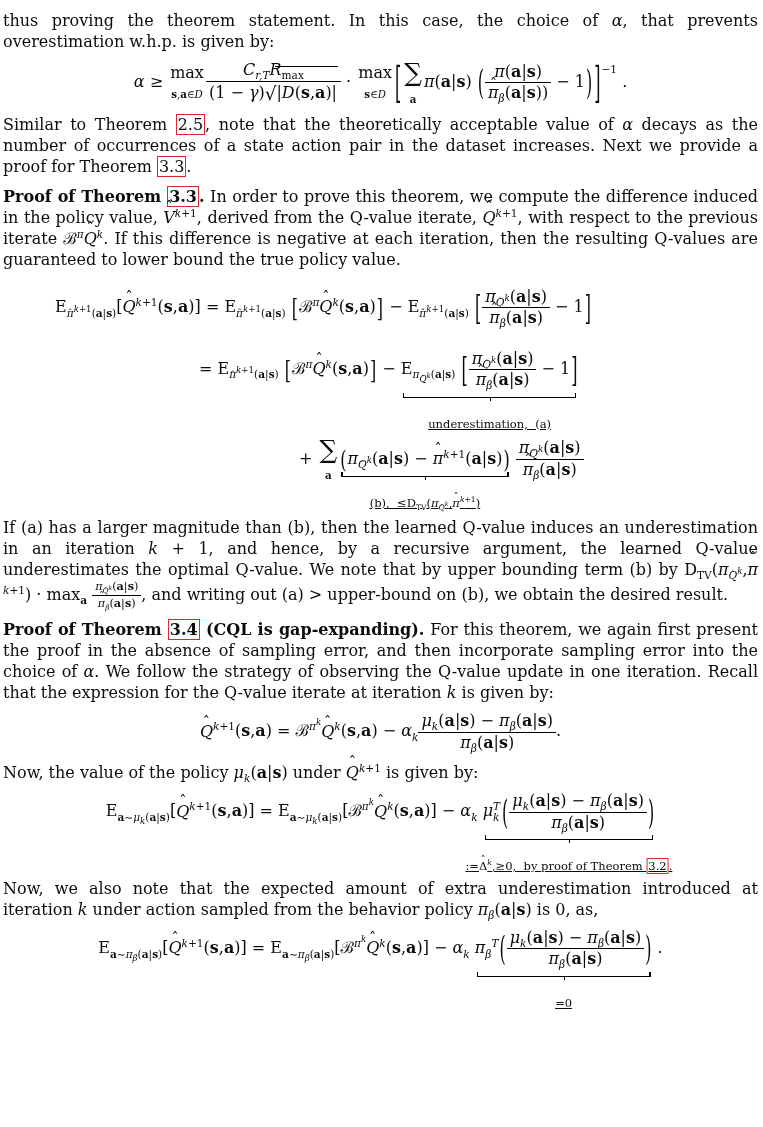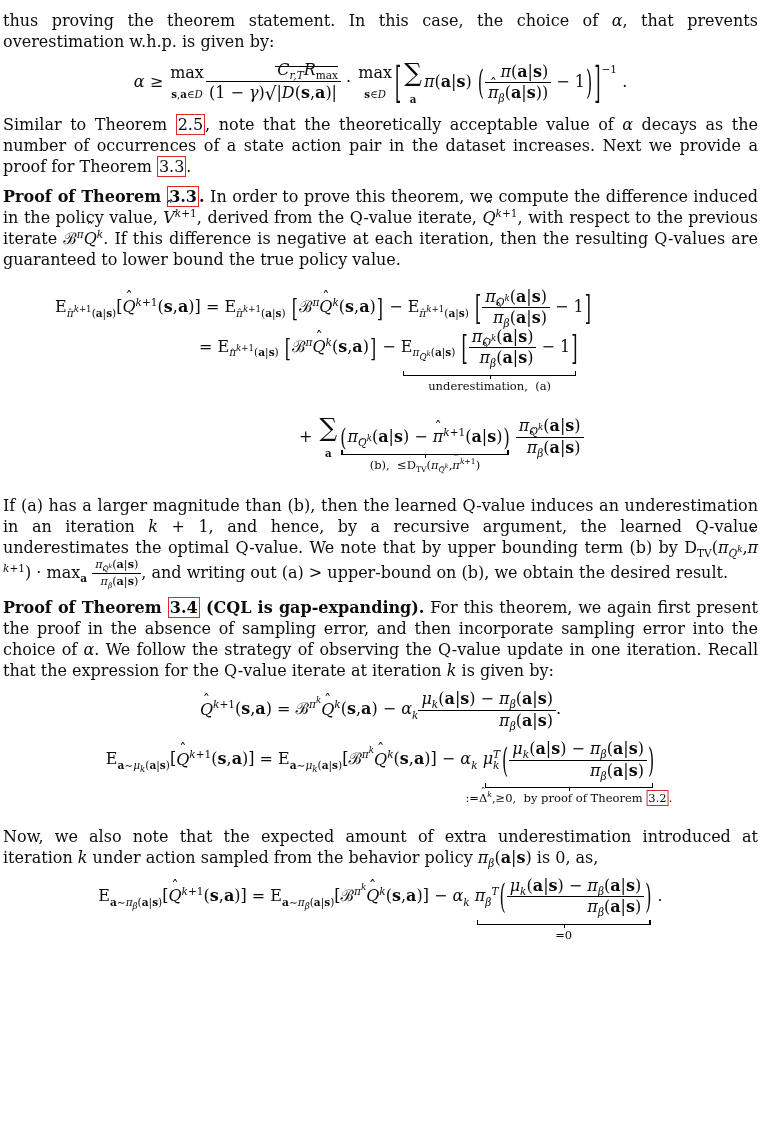--- a/index.html
+++ b/index.html
@@ -11,21 +11,21 @@
   }
   .page { padding:3px 5px 0 3px; }
   p { margin:7px 0 9px 0; text-align:justify; line-height:21px; }
   i { font-style:italic; }
   b { font-weight:bold; }
   sub,sup { font-size:0.66em; line-height:0; }
   sub sub, sub sup, sup sub, sup sup { font-size:0.82em; }
   
   .refbox { border:1px solid #d92b2b; padding:0 1px; cursor:pointer; }
   
-  .frac { display:inline-block; vertical-align:middle; text-align:right; line-height:1.15; }
+  .frac { display:inline-block; vertical-align:middle; text-align:center; line-height:1.15; }
   .frac .fn { display:block; border-bottom:1px solid #000; padding:0 3px 1px 3px; }
   .frac .fd { display:block; padding:1px 3px 0 3px; }
   .sfrac { font-size:0.7em; }
   
   .limop { display:inline-flex; flex-direction:column; align-items:center; vertical-align:middle; line-height:1; margin:0 2px; }
   .limop .op { line-height:1; }
   .limop .lim { font-size:0.64em; margin-top:8px; line-height:1; }
   .sumop { font-size:1.55em; line-height:0.95; }
   
   .hat { position:relative; display:inline-block; }
@@ -39,29 +39,29 @@
   .rt { display:inline-block; vertical-align:middle; font-size:1.15em; }
   .rtb { border-top:1.2px solid #000; margin-left:-1px; padding:16px 1px; }
   
   .ub { position:relative; display:inline-block; vertical-align:middle; }
   .ub .ubc { display:inline-block; }
   .ub .ubrace { position:absolute; left:2px; right:2px; top:100%; margin-top:3px; height:4px; border-bottom:1.5px solid #000; }
   .ub .ubrace::before,.ub .ubrace::after { content:''; position:absolute; top:0; height:4px; width:1.5px; background:#000; }
   .ub .ubrace::before { left:0; }
   .ub .ubrace::after { right:0; }
   .ub::after { content:''; position:absolute; top:100%; margin-top:7px; left:50%; width:1.5px; height:4px; background:#000; }
-  .ub .ublb { position:absolute; top:100%; margin-top:12px; left:50%; transform:translateX(-50%); font-size:0.72em; line-height:1.15; white-space:nowrap; }
+  .ub .ublb { position:absolute; top:100%; margin-top:28px; left:50%; transform:translateX(-50%); font-size:0.72em; line-height:1.15; white-space:nowrap;text-decoration:underline; }
   
   .stk { display:inline-flex; flex-direction:column; align-items:flex-start; vertical-align:middle; line-height:1; font-size:0.66em; margin-right:1px; }
   .stk sup,.stk sub { font-size:1em; line-height:1.05; }
   
   .eq { text-align:center; white-space:nowrap; margin:8px 0 10px 0; }
   .eq-main { margin:18px 0 8px 0; }
   .eqrow { text-align:left; white-space:nowrap; }
-  .eqrow1 { padding-left:52px; }
+  .eqrow1 { padding-left:52px; margin-bottom:22px; }
   .eqrow2 { padding-left:196px; margin-bottom:48px; }
   .eqrow3 { padding-left:296px; margin-bottom:36px; }
   .haslabel { margin-bottom:8px; padding-bottom:38px; }
   .haslabel2 { margin-bottom:0; padding-bottom:26px; }
 </style>
 </head>
 <body>
 
 <div class="page">
   <p>thus proving the theorem statement. In this case, the choice of <i>α</i>, that prevents overestimation w.h.p. is given by:</p>
@@ -90,20 +90,21 @@
         </span><span class="ub"><span class="ubc"><span class="sy15">(</span><i>π</i><sub><span class="hat"><i>Q</i></span><sup><i>k</i></sup></sub>(<b>a</b>|<b>s</b>) − <span class="hat"><i>π</i></span><sup><i>k</i>+1</sup>(<b>a</b>|<b>s</b>)<span class="sy15">)</span></span><span class="ubrace"></span><span class="ublb">(b),&nbsp; ≤D<sub>TV</sub>(<i>π</i><sub><span class="hat"><i>Q</i></span><sup><i>k</i></sup></sub>,<span class="hat"><i>π</i></span><sup><i>k</i>+1</sup>)</span></span> <span class="frac"><span class="fn"><i>π</i><sub><span class="hat"><i>Q</i></span><sup><i>k</i></sup></sub>(<b>a</b>|<b>s</b>)</span><span class="fd"><span class="hat"><i>π</i></span><sub><i>β</i></sub>(<b>a</b>|<b>s</b>)</span></span></div>
   </div>
 
   <p>If (a) has a larger magnitude than (b), then the learned Q-value induces an underestimation in an iteration <i>k</i> + 1, and hence, by a recursive argument, the learned Q-value underestimates the optimal Q-value. We note that by upper bounding term (b) by D<sub>TV</sub>(<i>π</i><sub><span class="hat"><i>Q</i></span><sup><i>k</i></sup></sub>,<span class="hat"><i>π</i></span><sup><i>k</i>+1</sup>) · max<sub><b>a</b></sub> <span class="frac sfrac"><span class="fn"><i>π</i><sub><span class="hat"><i>Q</i></span><sup><i>k</i></sup></sub>(<b>a</b>|<b>s</b>)</span><span class="fd"><span class="hat"><i>π</i></span><sub><i>β</i></sub>(<b>a</b>|<b>s</b>)</span></span>, and writing out (a) &gt; upper-bound on (b), we obtain the desired result.</p>
 
 
   <p><b>Proof of Theorem <span class="refbox">3.4</span> (CQL is gap-expanding).</b> For this theorem, we again first present the proof in the absence of sampling error, and then incorporate sampling error into the choice of <i>α</i>. We follow the strategy of observing the Q-value update in one iteration. Recall that the expression for the Q-value iterate at iteration <i>k</i> is given by:</p>
 
   <div class="eq"><span class="hat"><i>Q</i></span><sup><i>k</i>+1</sup>(<b>s</b>,<b>a</b>) = ℬ<sup><i>π</i><sup><i>k</i></sup></sup><span class="hat"><i>Q</i></span><sup><i>k</i></sup>(<b>s</b>,<b>a</b>) − <i>α</i><sub><i>k</i></sub><span class="frac"><span class="fn"><i>μ</i><sub><i>k</i></sub>(<b>a</b>|<b>s</b>) − <i>π</i><sub><i>β</i></sub>(<b>a</b>|<b>s</b>)</span><span class="fd"><i>π</i><sub><i>β</i></sub>(<b>a</b>|<b>s</b>)</span></span>.</div>
 
+  <p>Now, the value of the policy <i>μ</i><sub><i>k</i></sub>(<b>a</b>|<b>s</b>) under <span class="hat"><i>Q</i></span><sup><i>k</i>+1</sup> is given by:</p>
 
   <div class="eq haslabel">E<sub><b>a</b>∼<i>μ</i><sub><i>k</i></sub>(<b>a</b>|<b>s</b>)</sub>[<span class="hat"><i>Q</i></span><sup><i>k</i>+1</sup>(<b>s</b>,<b>a</b>)] = E<sub><b>a</b>∼<i>μ</i><sub><i>k</i></sub>(<b>a</b>|<b>s</b>)</sub>[ℬ<sup><i>π</i><sup><i>k</i></sup></sup><span class="hat"><i>Q</i></span><sup><i>k</i></sup>(<b>s</b>,<b>a</b>)] − <i>α</i><sub><i>k</i></sub> <span class="ub"><span class="ubc"><i>μ</i><span class="stk">
             <sup><i>T</i></sup>
             <sub><i>k</i></sub>
           </span><span class="sy2">(</span><span class="frac"><span class="fn"><i>μ</i><sub><i>k</i></sub>(<b>a</b>|<b>s</b>) − <i>π</i><sub><i>β</i></sub>(<b>a</b>|<b>s</b>)</span><span class="fd"><i>π</i><sub><i>β</i></sub>(<b>a</b>|<b>s</b>)</span></span><span class="sy2">)</span></span><span class="ubrace"></span><span class="ublb">:=<span class="hat">Δ</span><sup><i>k</i></sup>,≥0,&nbsp; by proof of Theorem <span class="refbox">3.2</span>.</span></span></div>
 
   <p>Now, we also note that the expected amount of extra underestimation introduced at iteration <i>k</i> under action sampled from the behavior policy <i>π</i><sub><i>β</i></sub>(<b>a</b>|<b>s</b>) is 0, as,</p>
 
   <div class="eq haslabel2">E<sub><b>a</b>∼<i>π</i><sub><i>β</i></sub>(<b>a</b>|<b>s</b>)</sub>[<span class="hat"><i>Q</i></span><sup><i>k</i>+1</sup>(<b>s</b>,<b>a</b>)] = E<sub><b>a</b>∼<i>π</i><sub><i>β</i></sub>(<b>a</b>|<b>s</b>)</sub>[ℬ<sup><i>π</i><sup><i>k</i></sup></sup><span class="hat"><i>Q</i></span><sup><i>k</i></sup>(<b>s</b>,<b>a</b>)] − <i>α</i><sub><i>k</i></sub> <span class="ub"><span class="ubc"><i>π</i><sub><i>β</i></sub><sup><i>T</i></sup><span class="sy2">(</span><span class="frac"><span class="fn"><i>μ</i><sub><i>k</i></sub>(<b>a</b>|<b>s</b>) − <i>π</i><sub><i>β</i></sub>(<b>a</b>|<b>s</b>)</span><span class="fd"><i>π</i><sub><i>β</i></sub>(<b>a</b>|<b>s</b>)</span></span><span class="sy2">)</span></span><span class="ubrace"></span><span class="ublb">=0</span></span> .</div>
 </div>

